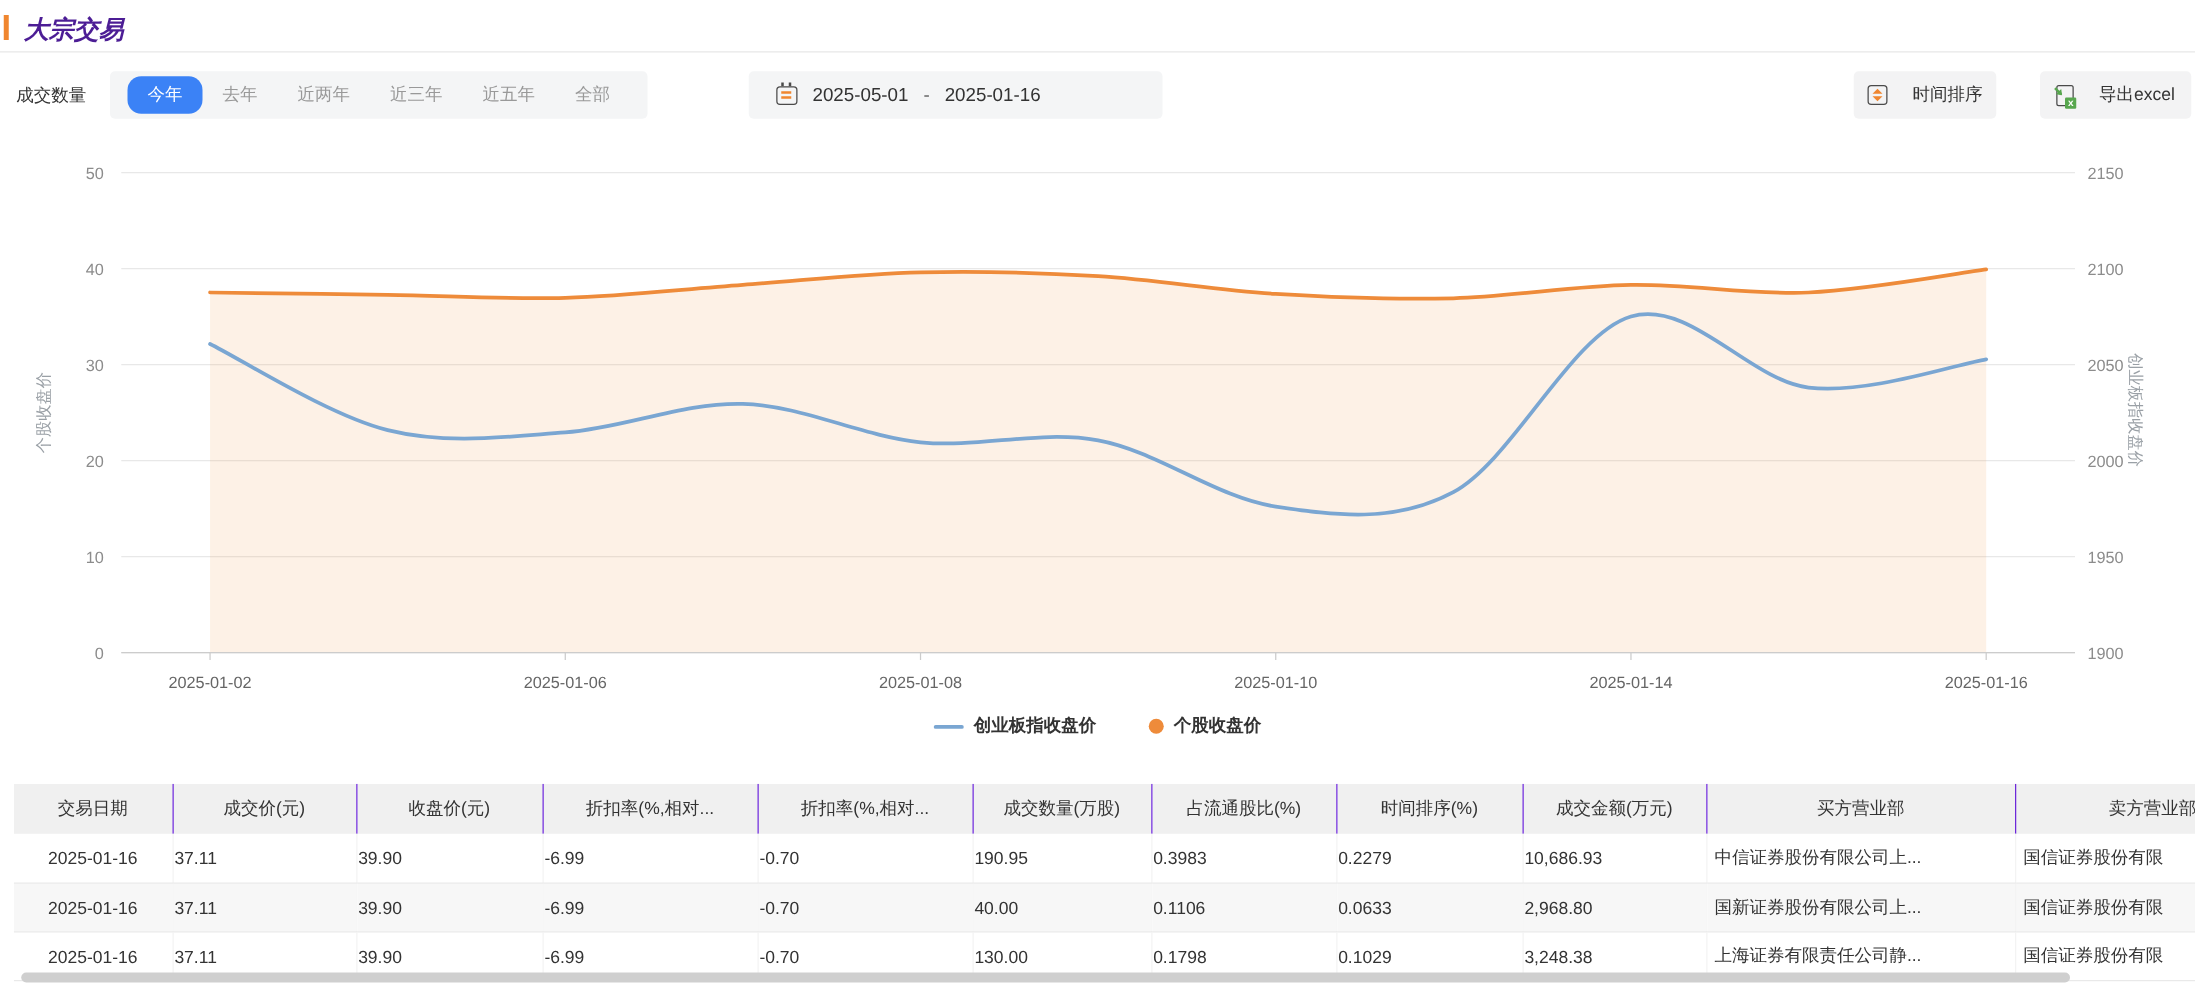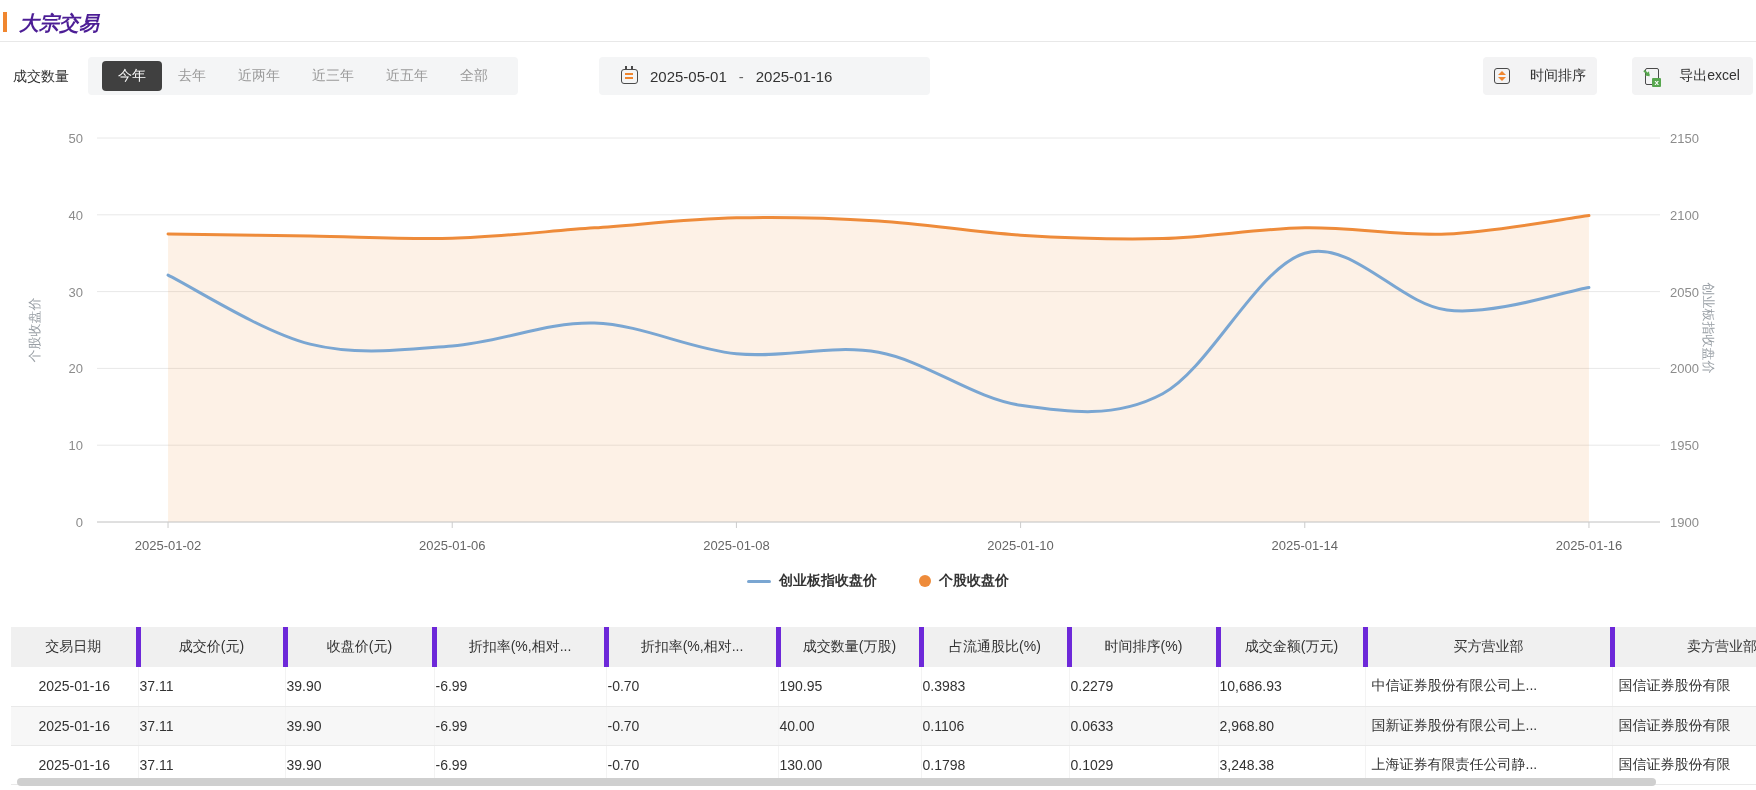--- a/index.html
+++ b/index.html
@@ -11,21 +11,21 @@
   .title-accent{position:absolute;left:3px;top:12px;width:4px;height:20px;background:#f0862f;}
   .page-title{position:absolute;left:19px;top:10px;font-size:20px;font-weight:bold;color:#4c1d95;font-style:italic;}
   .title-divider{position:absolute;left:0;top:41px;width:100%;height:1px;background:#e8e8e8;}
 
   
   .toolbar{position:absolute;left:0;top:57px;width:100%;height:38px;}
   .range-label{position:absolute;left:13px;top:0;height:38px;line-height:38px;font-size:14px;color:#333;}
   .range-group{position:absolute;left:88px;top:0;height:38px;background:#f4f5f6;border-radius:4px;
                display:flex;align-items:center;padding:0 14px;gap:0;}
   .range-opt{font-size:14px;color:#999;padding:6px 16px;border-radius:4px;cursor:pointer;white-space:nowrap;}
-  .range-opt.sel{background:#404040;color:#fff;}
+  .range-opt.sel{background:#3b82f6;color:#fff;border-radius:11px;}
   .date-picker{position:absolute;left:599px;top:0;width:331px;height:38px;background:#f4f5f6;border-radius:4px;
                display:flex;align-items:center;gap:12px;padding:0 22px;box-sizing:border-box;font-size:15px;color:#333;}
   .date-sep{color:#666;}
   .tool-btn{position:absolute;top:0;height:38px;background:#f3f3f4;border:none;border-radius:4px;
             display:flex;align-items:center;justify-content:center;gap:20px;font-size:14px;color:#333;cursor:pointer;
             font-family:inherit;}
   .btn-sort{left:1483px;width:114px;}
   .btn-export{left:1632px;width:121px;}
 
   
@@ -51,21 +51,21 @@
   .y-title.left{left:35px;top:330px;transform:translate(-50%,-50%) rotate(-90deg);}
   .y-title.right{left:1708px;top:328px;transform:translate(-50%,-50%) rotate(90deg);}
   .legend{position:absolute;left:0;top:572px;width:100%;display:flex;justify-content:center;gap:42px;align-items:center;}
   .legend-item{display:flex;align-items:center;gap:8px;font-size:14px;font-weight:600;color:#333;cursor:pointer;}
   .lg-line{width:24px;height:3px;border-radius:2px;}
   .lg-dot{width:12px;height:12px;border-radius:50%;}
 
   
   .table-wrap{position:absolute;left:11px;top:627px;width:1745px;height:161px;overflow:hidden;}
   table{border-collapse:collapse;table-layout:fixed;width:1821px;font-size:14px;}
-  th{height:40px;background:#f0f0f0;font-weight:normal;color:#333;border-right:5px solid #6d28d9;
+  th{height:40px;background:#f0f0f0;font-weight:normal;color:#333;border-right:1px solid #6d28d9;
      overflow:hidden;white-space:nowrap;box-sizing:border-box;}
   td{height:39px;border-bottom:1px solid #e9e9e9;border-right:1px solid #f3f3f3;color:#333;
      overflow:hidden;white-space:nowrap;box-sizing:border-box;}
   tbody tr:nth-child(even) td{background:#f7f7f7;}
   .al-c{text-align:center;} .al-r{text-align:left;padding-right:14px;} .al-l{text-align:left;padding-left:6px;}
   .hscroll{position:absolute;left:17px;top:778px;width:1639px;height:8px;background:#cfcfcf;border-radius:4px;}
 </style>
 </head>
 <body>
 

